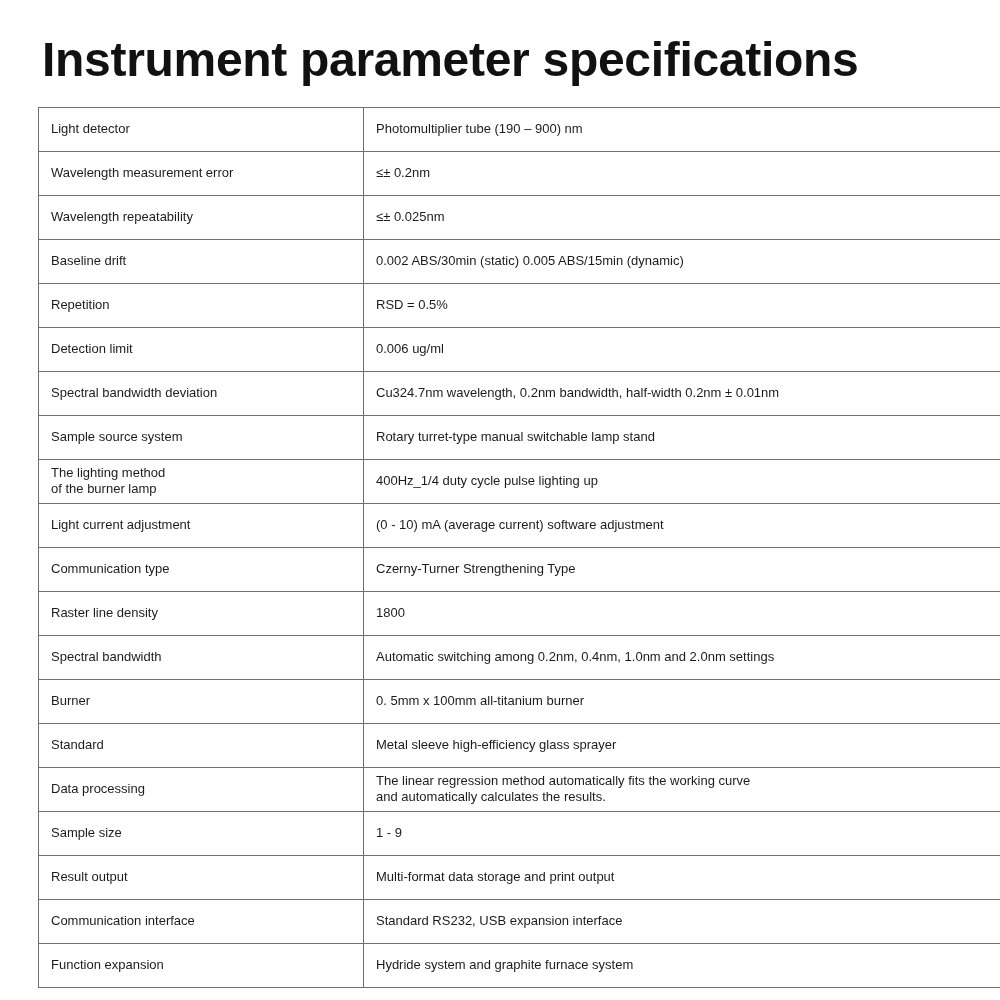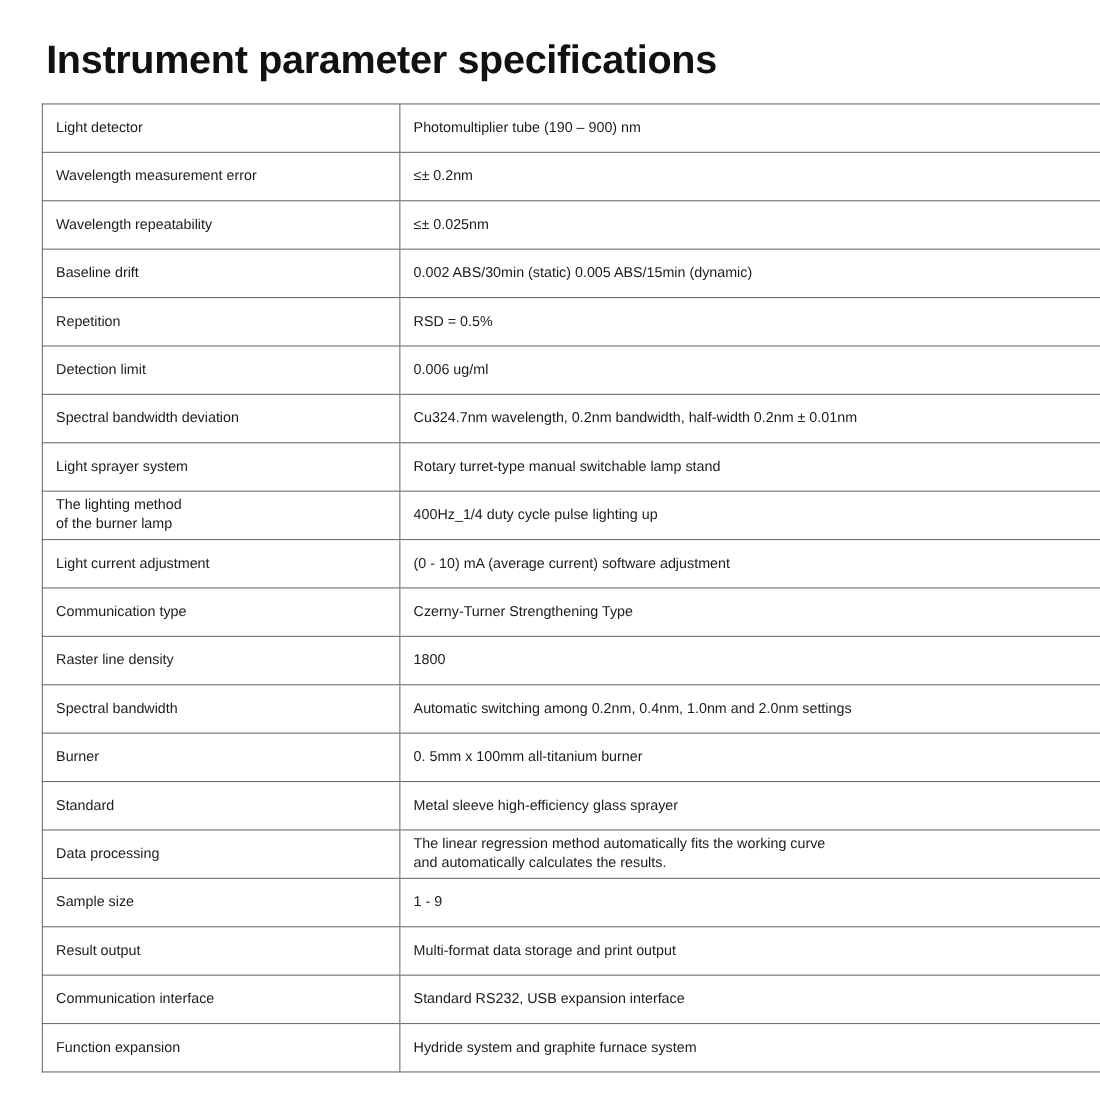--- a/index.html
+++ b/index.html
@@ -14,21 +14,21 @@
     color: #1a1a1a;
     -webkit-font-smoothing: antialiased;
   }
   .page {
     box-sizing: border-box;
     width: 1000px;
     height: 1000px;
     padding: 34px 24px 0 38px;
   }
   .doc-title {
-    font-size: 36px;
+    font-size: 48px;
     font-weight: bold;
     letter-spacing: -0.3px;
     color: #111111;
     margin: 0 0 20px 4px;
     line-height: 1.1;
   }
   table.spec-table {
     border-collapse: collapse;
     width: 948px;
     table-layout: fixed;
@@ -124,21 +124,21 @@
         <td class="param-name">
             <span class="two-line">Spectral bandwidth deviation</span>
           </td>
         <td class="param-value">
             <span class="two-line">Cu324.7nm wavelength, 0.2nm bandwidth, half-width 0.2nm ± 0.01nm</span>
           </td>
       </tr>
 
       <tr>
         <td class="param-name">
-            <span class="two-line">Light sprayer system</span>
+            <span class="two-line">Sample source system</span>
           </td>
         <td class="param-value">
             <span class="two-line">Rotary turret-type manual switchable lamp stand</span>
           </td>
       </tr>
 
       <tr>
         <td class="param-name">
             <span class="two-line">The lighting method
 of the burner lamp</span>

